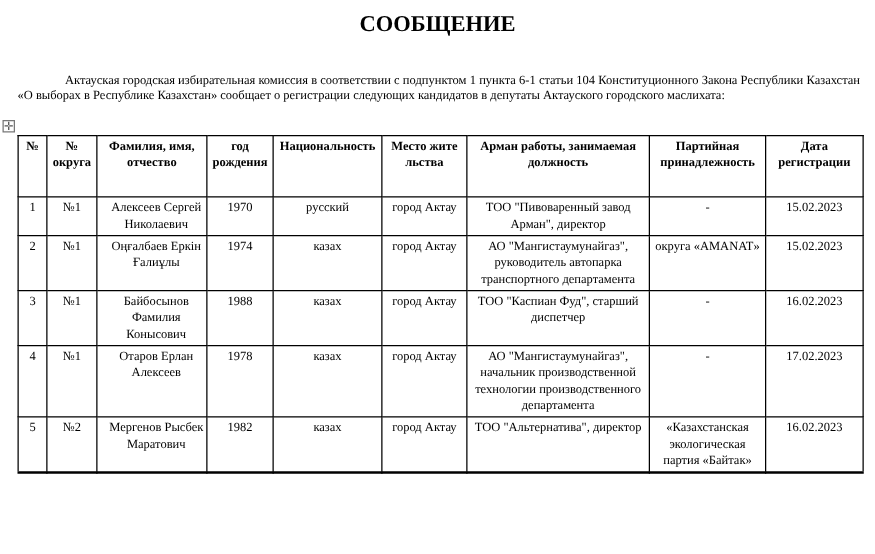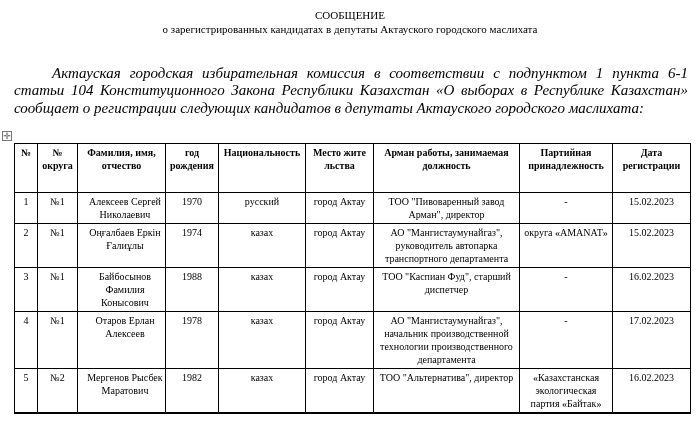--- a/index.html
+++ b/index.html
@@ -13,33 +13,32 @@
     height: 443px;
     box-sizing: border-box;
     background: #ffffff;
     color: #000000;
     font-family: "Liberation Serif", "DejaVu Serif", serif;
     padding: 8px 10px 0 14px;
     overflow: hidden;
   }
   .title-block {
     text-align: center;
-    font-weight: normal;
-    font-size: 11px;
+    font-weight: bold;
+    font-size: 18px;
     line-height: 1.3;
     margin-right: 4px;
   }
   .intro {
     margin-top: 28px;
-    font-size: 15px;
+    font-size: 10px;
     line-height: 1.18;
     text-align: justify;
     text-indent: 38px;
     margin-right: 2px;
-    font-style: italic;
   }
   .table-area {
     position: relative;
     margin-top: 25px;
   }
   .move-handle {
     position: absolute;
     left: -12px;
     top: -12px;
     width: 10px;
@@ -87,21 +86,20 @@
   col.c8 { width: 93px; }
   col.c9 { width: 78px; }
 </style>
 </head>
 <body>
 
 <div class="page">
 
   <div class="title-block">
     <div>СООБЩЕНИЕ</div>
-    <div>о зарегистрированных кандидатах в депутаты Актауского городского маслихата</div>
   </div>
 
   <p class="intro">Актауская городская избирательная комиссия в соответствии с подпунктом 1 пункта 6-1 статьи 104 Конституционного Закона Республики Казахстан «О выборах в Республике Казахстан» сообщает о регистрации следующих кандидатов в депутаты Актауского городского маслихата:</p>
 
   <div class="table-area">
     <div class="move-handle">✛</div>
 
     <table class="candidates">
       <colgroup>
         <col class="c1">

